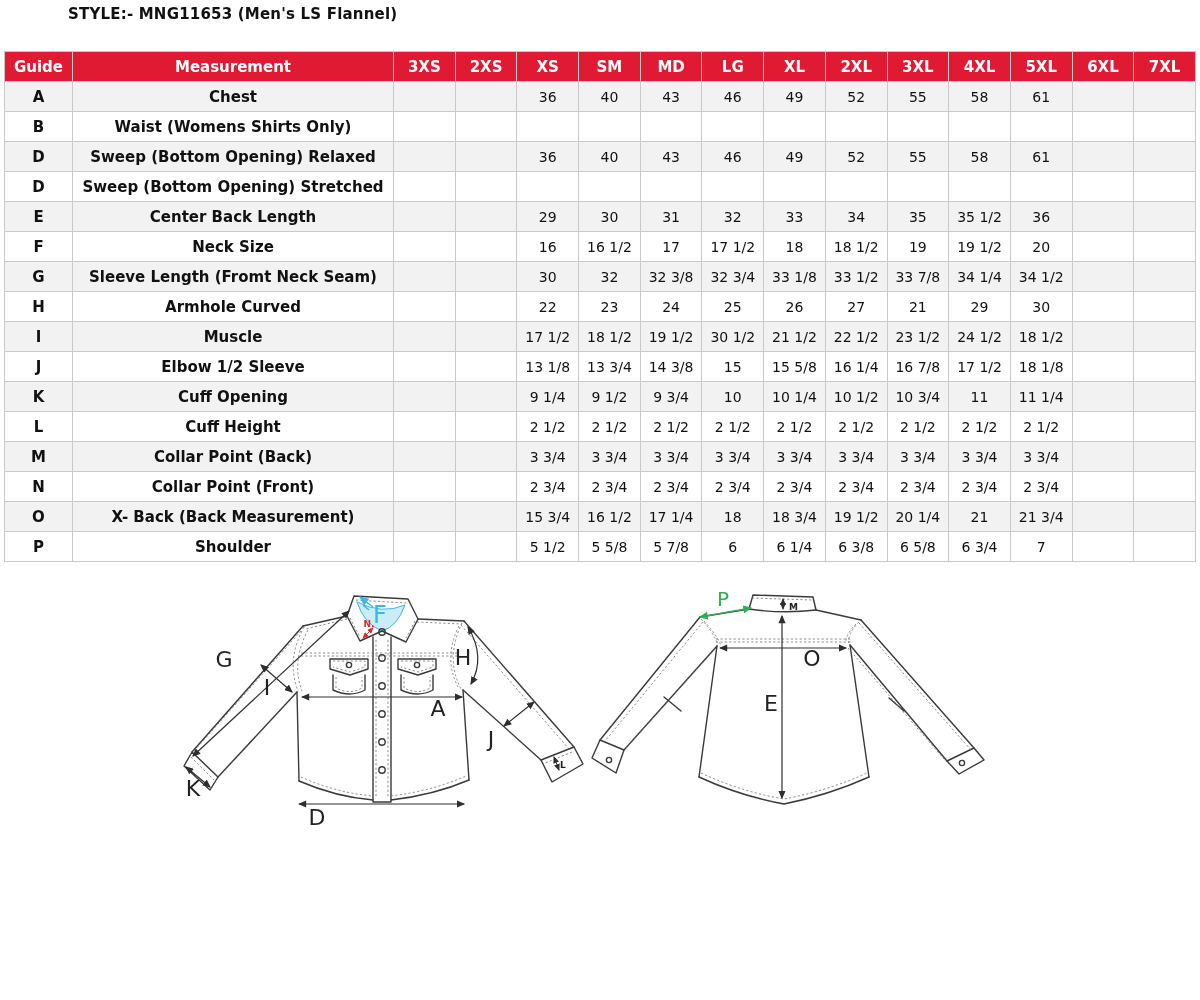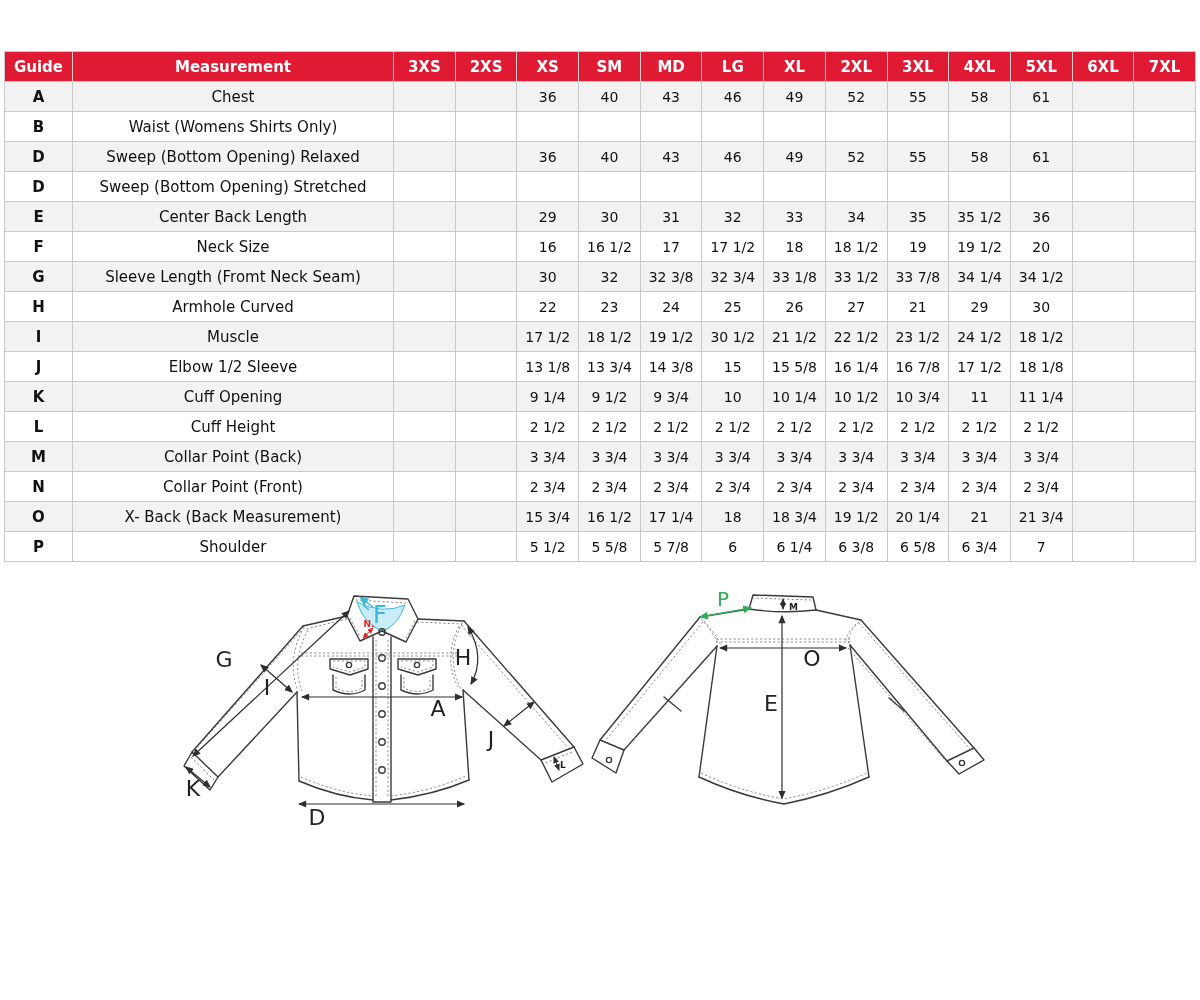--- a/index.html
+++ b/index.html
@@ -20,21 +20,21 @@
     height:29px; padding:0 2px; text-align:center; vertical-align:middle;
     overflow:hidden; white-space:nowrap;
   }
   table.size-chart th {
     background:var(--header-bg,#e01a33); color:var(--header-text,#ffffff);
     font-size:15px; font-weight:bold;
   }
   th.col-guide { width:63px; }
   th.col-meas  { width:316px;margin-top:6px; }
   td.guide { font-weight:bold; font-size:15px; background:var(--row-bg,#fff); }
-  td.meas  { font-weight:normal; font-size:15px; background:var(--row-bg,#fff); }
+  td.meas  { font-weight:bold; font-size:15px; background:var(--row-bg,#fff); }
   td.val   { font-size:14px; background:var(--row-bg,#fff); }
   tr.alt td { background:var(--row-alt-bg,#f2f2f2); }
 
   .diagram-svg { position:absolute; }
   .outline path, .outline circle {
     fill:none; stroke:var(--line,#3a3a3a); stroke-width:1.4;
     stroke-linejoin:round; stroke-linecap:round;
   }
   .outline path.neck { fill:var(--neck-fill,#c9ecf7); stroke:var(--cyan,#3bb8dc); stroke-width:1; }
   .stitch path { fill:none; stroke:#6e6e6e; stroke-width:0.8; stroke-dasharray:2.2 2.2; }
@@ -47,20 +47,21 @@
   text.cyanl { font-size:24px; fill:var(--cyan,#3bb8dc); text-anchor:middle; }
   text.greenl{ font-size:20px; fill:var(--green,#2fae57); text-anchor:middle; }
   text.smalll{ font-size:9px; font-weight:bold; fill:#222; }
   text.redl  { font-size:9px; font-weight:bold; fill:var(--red,#dd2626); text-anchor:middle; }
 </style>
 </head>
 <body>
 
 <div class="page">
 
+  <div class="title">STYLE:- MNG11653 (Men's LS Flannel)</div>
 
   <table class="size-chart">
     <thead>
       <tr id="header-row">
           <th class="col-guide">Guide</th>
           <th class="col-meas">Measurement</th>
           <th>3XS</th>
           <th>2XS</th>
           <th>XS</th>
           <th>SM</th>

